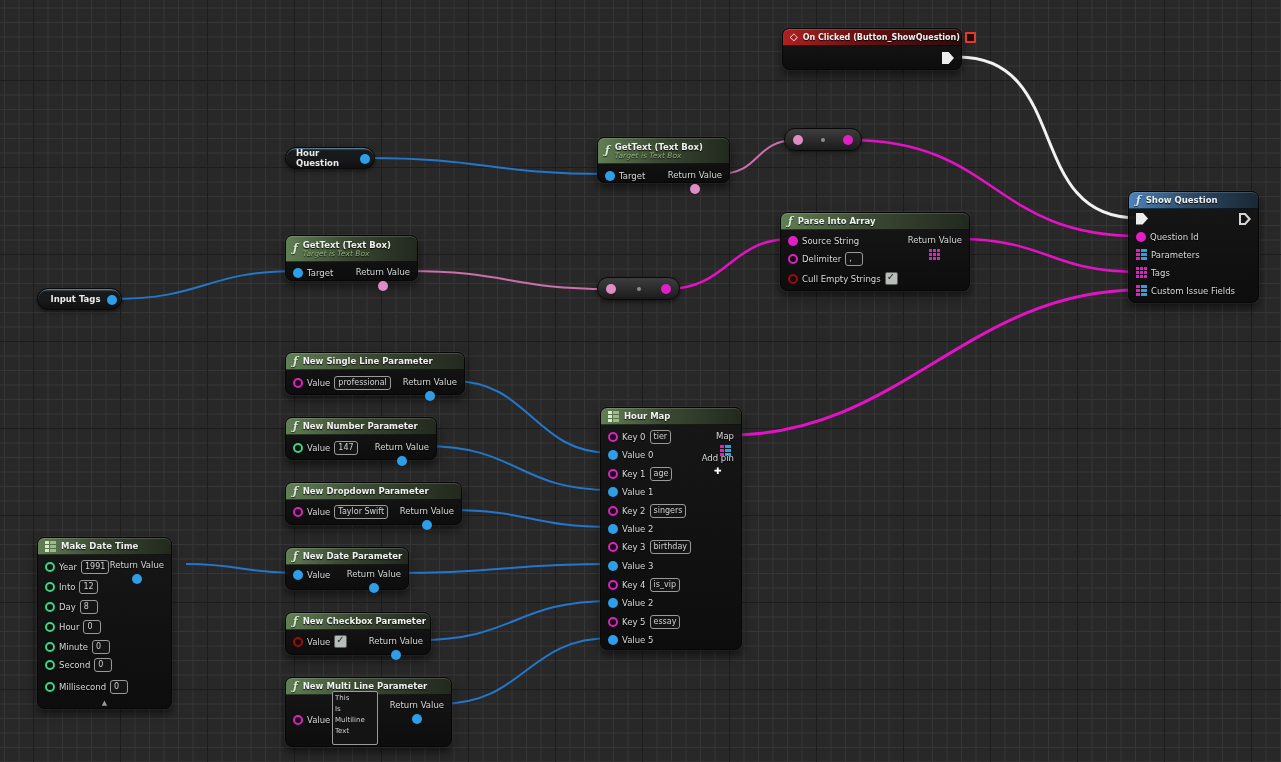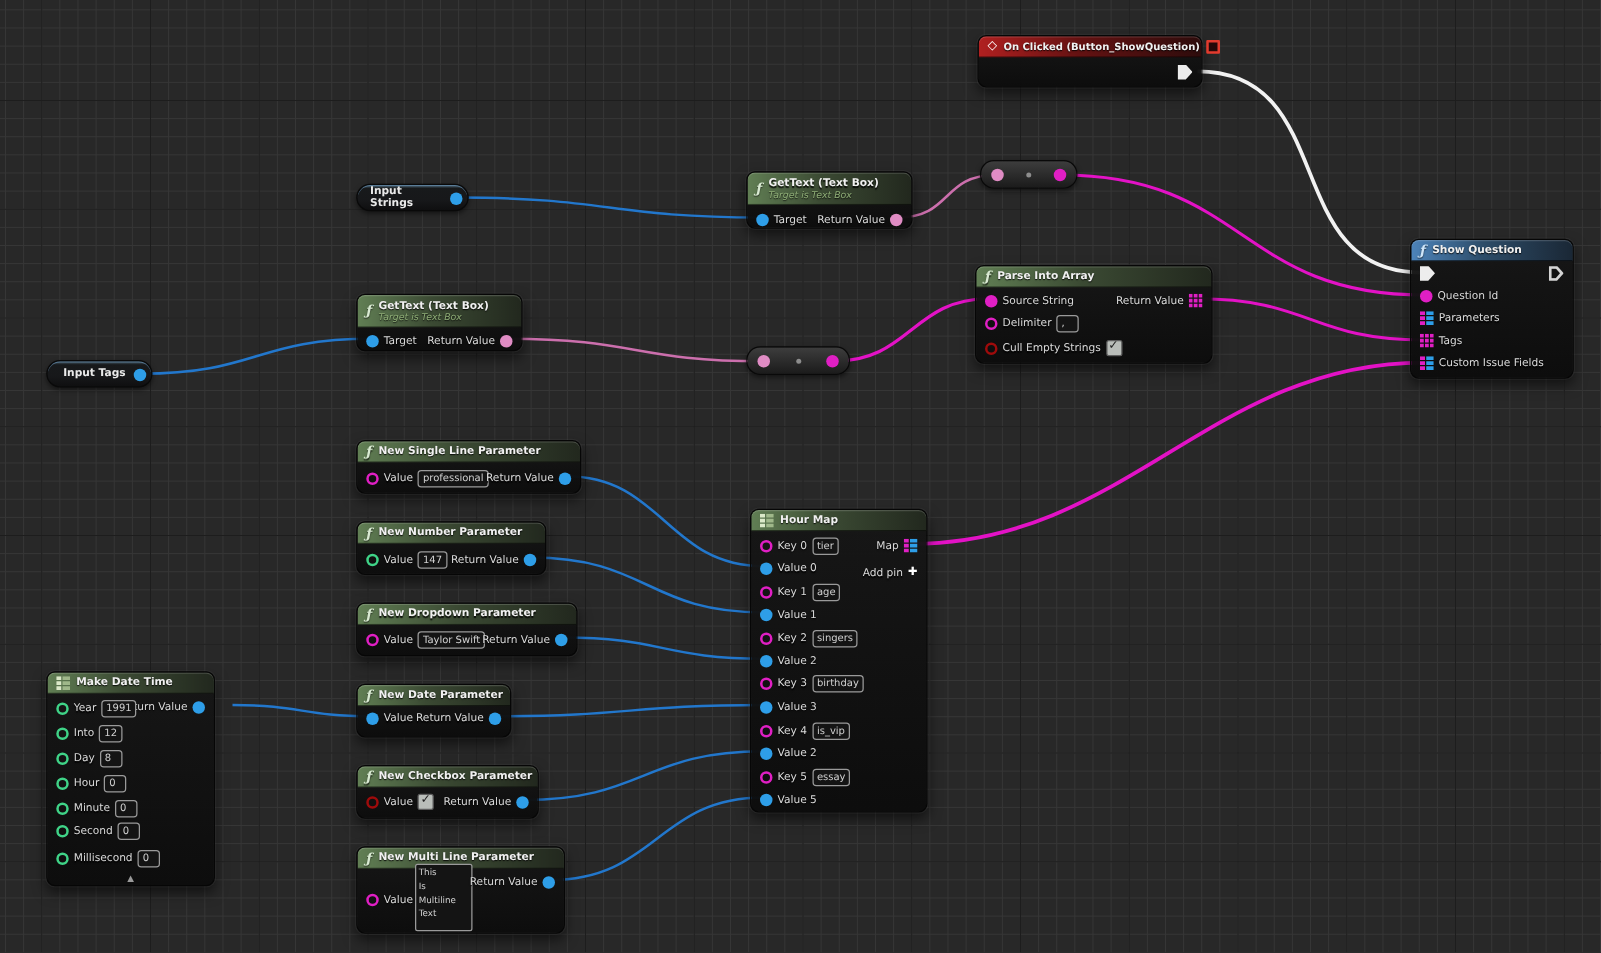--- a/index.html
+++ b/index.html
@@ -30,21 +30,21 @@
     text-shadow:0 1px 1px rgba(0,0,0,.9);}
   .subtitle{font-size:7.5px;font-style:italic;color:#8fae77;margin-top:-1px;
     text-shadow:0 1px 1px rgba(0,0,0,.8);}
   .fic{font-family:"DejaVu Serif",serif;font-style:italic;font-weight:bold;
     font-size:11px;line-height:1;color:#d9ead2;text-shadow:0 1px 1px rgba(0,0,0,.7);flex:none;}
   .hdr.blue .fic{color:#cfe6fa;}
   .evic{font-size:10px;font-weight:bold;color:#fff;line-height:1;flex:none;}
   .redsq{width:7px;height:7px;border:2px solid #e23b2e;background:#260808;
     border-radius:1px;flex:none;margin-left:auto;}
   .row{position:absolute;left:7px;height:11px;display:flex;align-items:center;gap:4px;}
-  .row.r{left:auto;right:7px;}
+  .row.r{left:auto;right:7px;flex-direction:column;}
   .plabel{font-size:8.5px;color:#dadada;white-space:nowrap;text-shadow:0 1px 1px #000;}
   .pin{box-sizing:border-box;width:10px;height:10px;border-radius:50%;flex:none;}
   .pin.f{background:currentColor;}
   .pin.h{border:2.5px solid currentColor;background:transparent;}
   .exec{width:12px;height:12px;background:#ededed;flex:none;
     clip-path:polygon(0 0,55% 0,100% 50%,55% 100%,0 100%);}
   .exec.hollow{position:relative;background:#d4d4d4;}
   .exec.hollow::after{content:"";position:absolute;left:2px;top:2px;right:3px;bottom:2px;
     background:#121212;clip-path:polygon(0 0,50% 0,100% 50%,50% 100%,0 100%);}
   .field{min-width:10px;height:12px;line-height:12px;padding:0 3px;border:1px solid #9a9a9a;
@@ -125,21 +125,21 @@
     <span class="pin f" style="color:#2e9ee8"></span>
     <span class="plabel">Target</span>
   </div>
   <div class="row r" style="top:32px">
     <span class="plabel">Return Value</span>
     <span class="pin f" style="color:#e08cc4"></span>
   </div>
 </div>
 
 <div class="vpill" style="left:285px;top:147px;width:90px">
-  <span>Input Strings</span>
+  <span>Hour Question</span>
   <span class="pin f" style="color:#2e9ee8"></span>
 </div>
 
 <div class="node" style="left:1128px;top:191px;width:131px;height:112px">
   <div class="hdr blue">
     <span class="fic">ƒ</span>
     <span class="title">Show Question</span>
   </div>
   <div class="row" style="top:21px">
     <span class="exec"></span>

